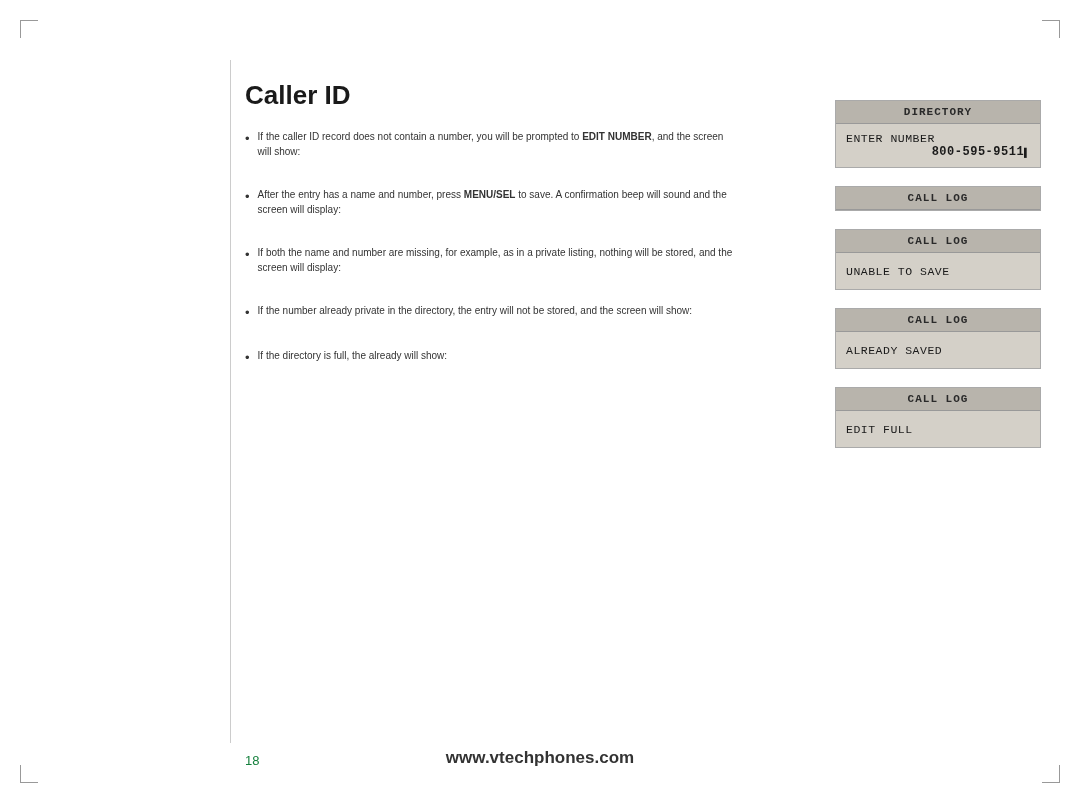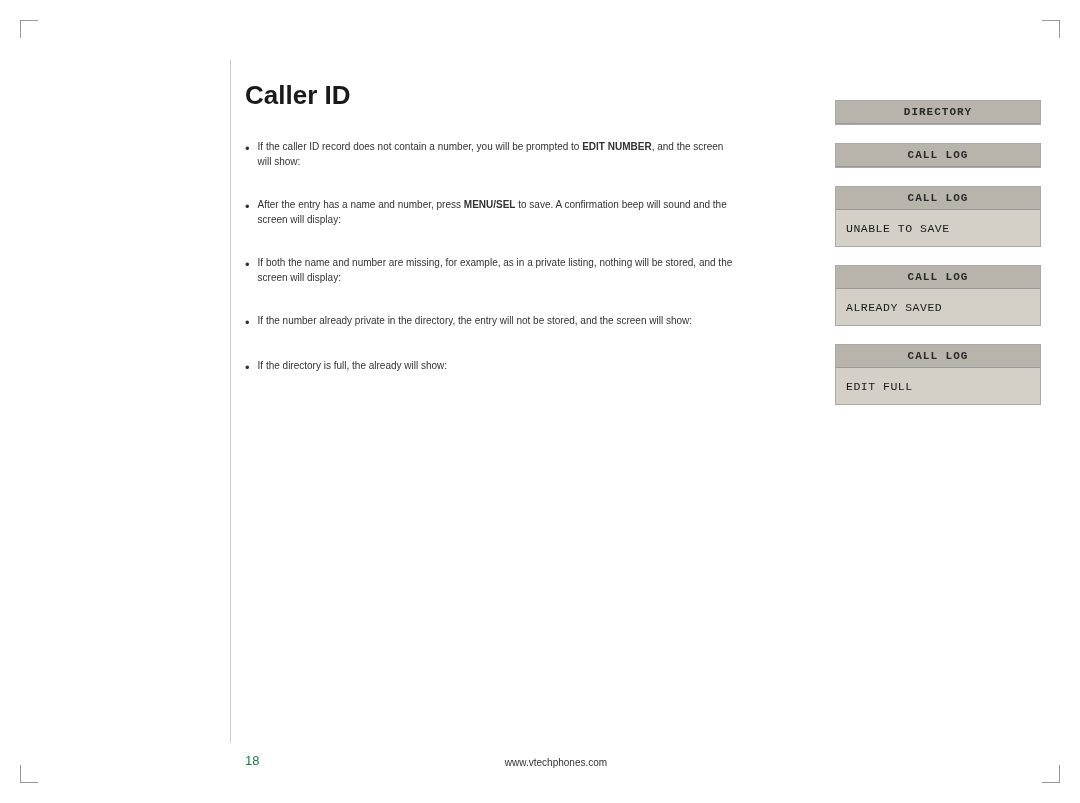--- a/index.html
+++ b/index.html
@@ -41,21 +41,21 @@
       position: absolute;
       left: 245px;
       top: 80px;
       width: 490px;
     }
 
     .page-title {
       font-size: 26px;
       font-weight: 900;
       color: #1a1a1a;
-      margin-bottom: 28px;
+      margin-bottom: 18px;
       font-family: Arial, Helvetica, sans-serif;
     }
 
     .bullet-section {
       display: flex;
       align-items: flex-start;
       margin-bottom: 28px;
     }
 
     .bullet-dot {
@@ -134,24 +134,23 @@
       font-size: 13px;
       color: #15803d;
     }
 
     
     .website {
       position: absolute;
       bottom: 35px;
       left: 50%;
       transform: translateX(-50%);
-      font-size: 10px;
-      font-weight: normal;
+      font-size: 17px;
+      font-weight: bold;
       color: #333;
-      margin-left: 16px;
     }
   </style>
 </head>
 <body>
 
 <div class="corner-mark tl"></div>
 <div class="corner-mark tr"></div>
 <div class="corner-mark bl"></div>
 <div class="corner-mark br"></div>
 
@@ -193,20 +192,24 @@
     <span class="bullet-text">
       If the directory is full, the already will show:
     </span>
   </div>
 </div>
 
 <div class="screens-column">
 
   <div class="lcd-screen">
     <div class="lcd-header">DIRECTORY</div>
+    <div class="lcd-body">
+      <div>ENTER NUMBER</div>
+      <div class="number-line">800-595-9511<span style="font-size:9px;">▌</span></div>
+    </div>
   </div>
 
   <div class="lcd-screen">
     <div class="lcd-header">CALL LOG</div>
   </div>
 
   <div class="lcd-screen">
     <div class="lcd-header">CALL LOG</div>
     <div class="lcd-body">
       <div>UNABLE TO SAVE</div>

